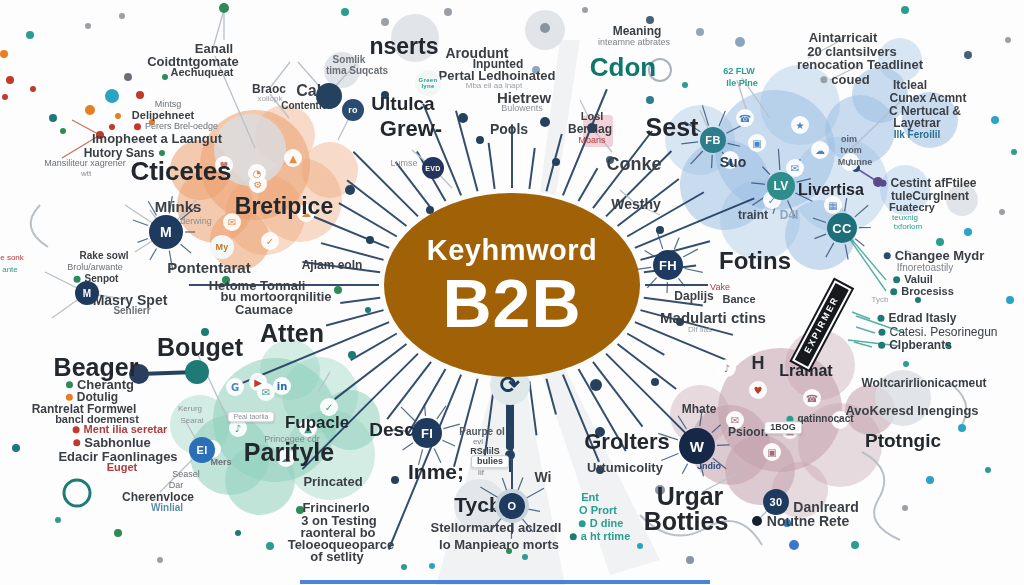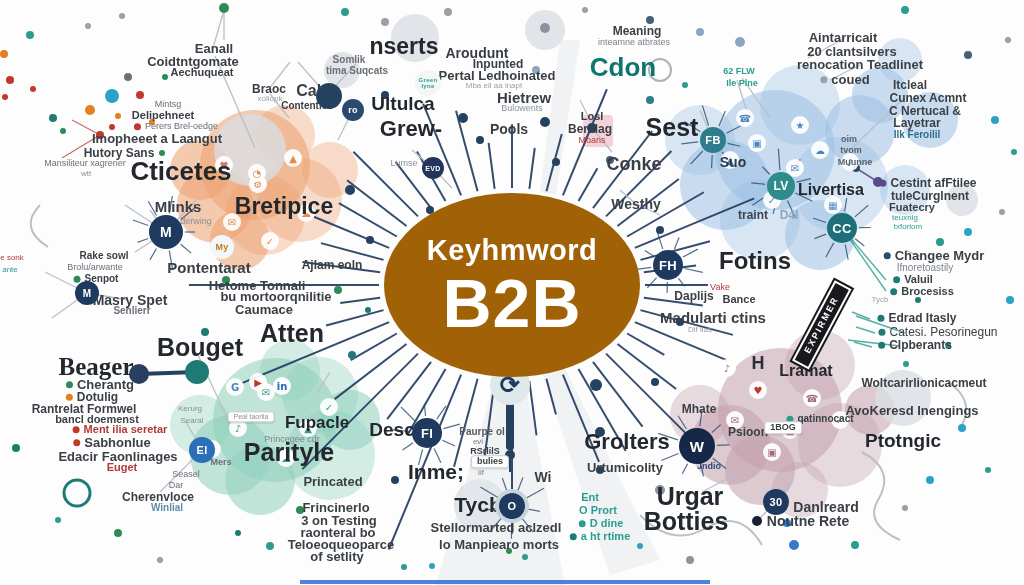--- a/index.html
+++ b/index.html
@@ -767,21 +767,21 @@
       </div>
       <div class="lbl" style="left: 190px; top: 409px; font-size: 8px; color: rgb(138, 143, 150); transform: translate(-50%, -50%);">
         <span>Kerurg</span>
       </div>
       <div class="lbl" style="left: 192px; top: 421px; font-size: 8px; color: rgb(138, 143, 150); transform: translate(-50%, -50%);">
         <span>Searal</span>
       </div>
       <div class="lbl chip" style="left: 251px; top: 417px; font-size: 7px; color: rgb(138, 143, 150); transform: translate(-50%, -50%);">
         <span>Peal taoriia</span>
       </div>
-      <div class="lbl" style="left: 96px; top: 367px; font-size: 25px; font-weight: 700; color: rgb(35, 39, 46); transform: translate(-50%, -50%); font-family: Liberation Serif, serif;">
+      <div class="lbl" style="left: 96px; top: 367px; font-size: 25px; font-weight: 700; color: rgb(35, 39, 46); transform: translate(-50%, -50%);">
         <span>Beager</span>
       </div>
       <div class="lbl" style="left: 100px; top: 385px; font-size: 13px; font-weight: 600; transform: translate(-50%, -50%);">
         <span class="dot" style="background: rgb(46, 139, 87);"></span>
         <span>Cherantg</span>
       </div>
       <div class="lbl" style="left: 92px; top: 397px; font-size: 12px; font-weight: 600; transform: translate(-50%, -50%);">
         <span class="dot" style="background: rgb(230, 126, 34);"></span>
         <span>Dotulig</span>
       </div>

